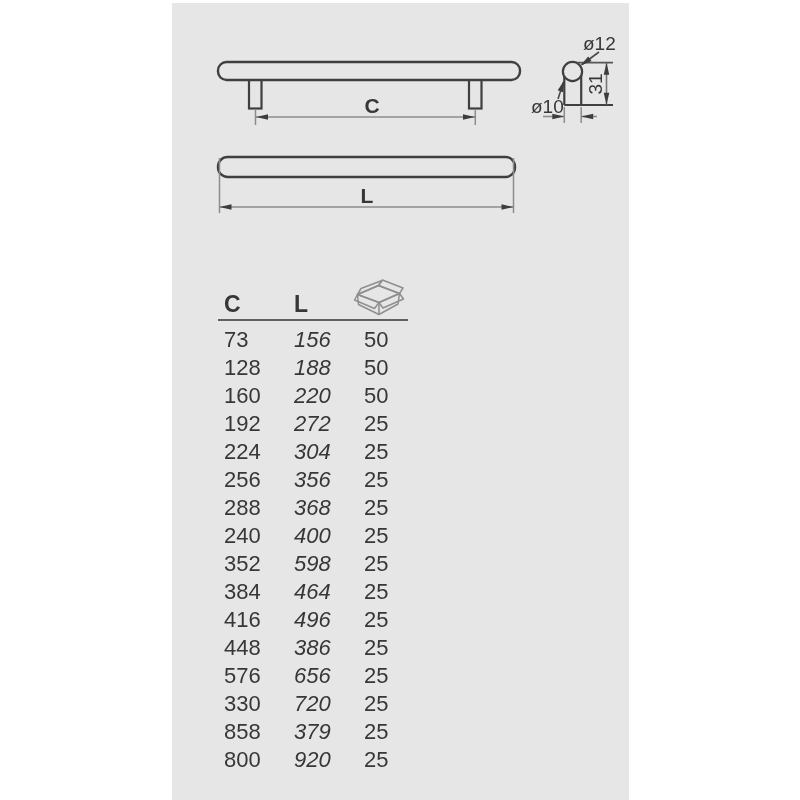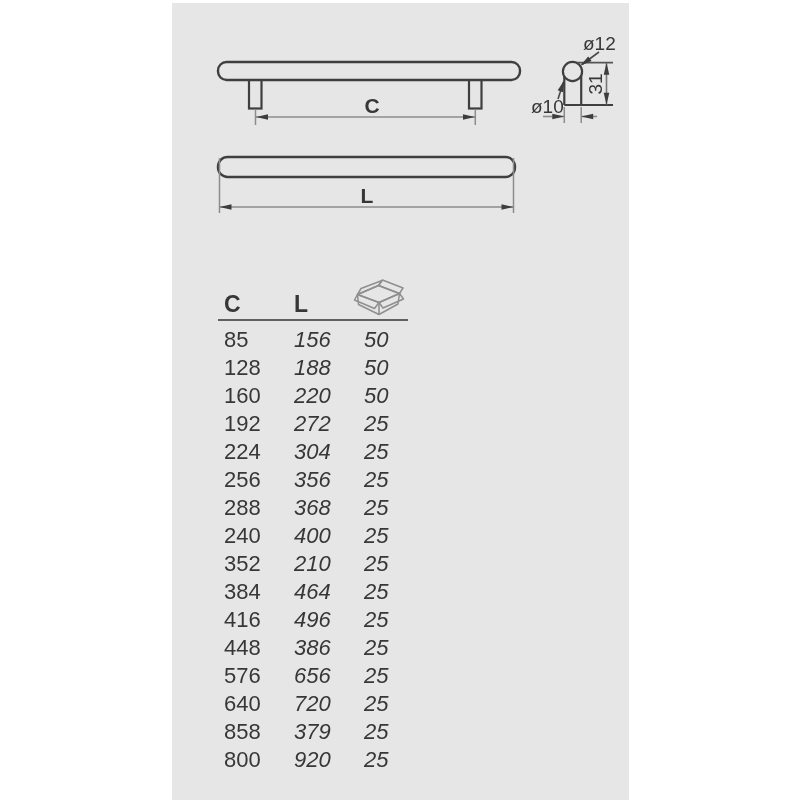--- a/index.html
+++ b/index.html
@@ -75,21 +75,21 @@
     line-height: 28px;
     font-size: 22px;
   }
   .td {
     position: absolute;
     top: 0;
     white-space: nowrap;
   }
   .td-c { left: 52px; }
   .td-l { left: 122px; font-style: italic; }
-  .td-q { left: 192px; font-style: italic; }
+  .td-q { left: 192px; }
 </style>
 </head>
 <body>
 
 <div class="panel">
 
   <svg class="drawing" width="457" height="245" viewBox="0 0 457 245">
 
     <g>
       <rect x="77" y="74" width="12.5" height="31.5" fill="#e6e6e6" stroke="#3f3f41" stroke-width="2.2"></rect>
@@ -154,21 +154,21 @@
         <polygon points="6.5,16.5 27.5,7.5 48.5,15.5 28,24.5"></polygon>
         <path d="M6.5,16.5 L7.5,26.5 L28,36.5 L47,26 L48.5,15.5 M28,24.5 L28,36.5"></path>
       </svg>
     </div>
 
     <div class="header-rule"></div>
 
     <div class="tbody">
 
     <div class="trow">
-        <span class="td td-c">85</span>
+        <span class="td td-c">73</span>
         <span class="td td-l">156</span>
         <span class="td td-q">50</span>
       </div>
         <div class="trow">
         <span class="td td-c">128</span>
         <span class="td td-l">188</span>
         <span class="td td-q">50</span>
       </div>
         <div class="trow">
         <span class="td td-c">160</span>
@@ -195,21 +195,21 @@
         <span class="td td-l">368</span>
         <span class="td td-q">25</span>
       </div>
         <div class="trow">
         <span class="td td-c">240</span>
         <span class="td td-l">400</span>
         <span class="td td-q">25</span>
       </div>
         <div class="trow">
         <span class="td td-c">352</span>
-        <span class="td td-l">210</span>
+        <span class="td td-l">598</span>
         <span class="td td-q">25</span>
       </div>
         <div class="trow">
         <span class="td td-c">384</span>
         <span class="td td-l">464</span>
         <span class="td td-q">25</span>
       </div>
         <div class="trow">
         <span class="td td-c">416</span>
         <span class="td td-l">496</span>
@@ -219,21 +219,21 @@
         <span class="td td-c">448</span>
         <span class="td td-l">386</span>
         <span class="td td-q">25</span>
       </div>
         <div class="trow">
         <span class="td td-c">576</span>
         <span class="td td-l">656</span>
         <span class="td td-q">25</span>
       </div>
         <div class="trow">
-        <span class="td td-c">640</span>
+        <span class="td td-c">330</span>
         <span class="td td-l">720</span>
         <span class="td td-q">25</span>
       </div>
         <div class="trow">
         <span class="td td-c">858</span>
         <span class="td td-l">379</span>
         <span class="td td-q">25</span>
       </div>
         <div class="trow">
         <span class="td td-c">800</span>

